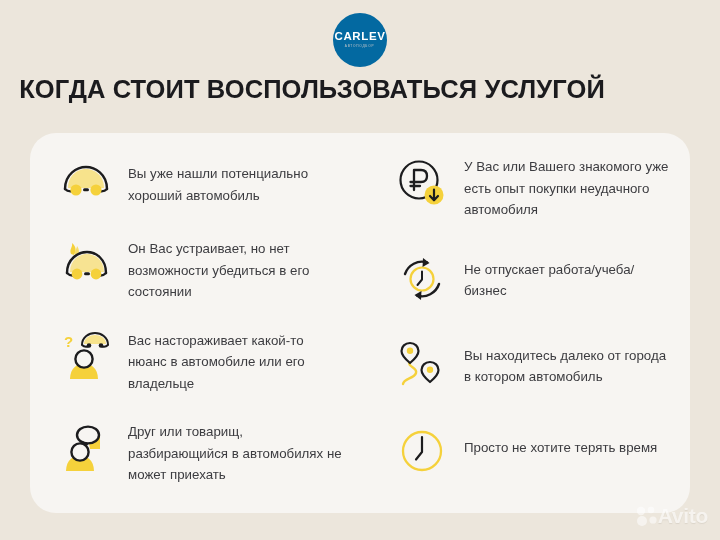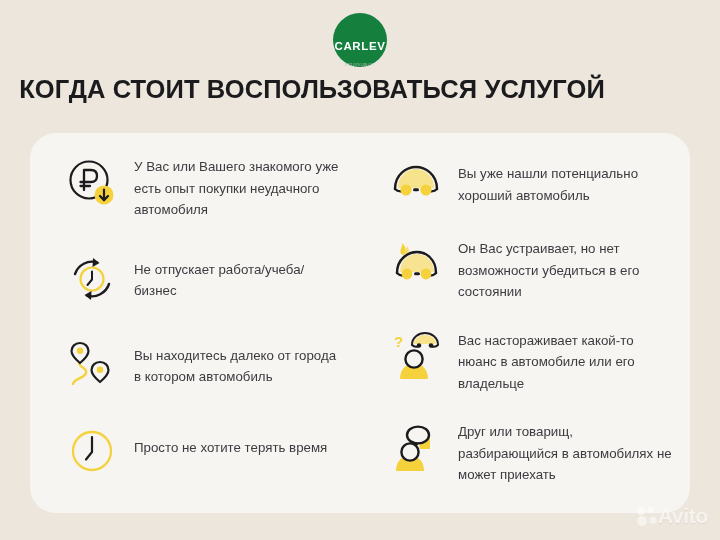--- a/index.html
+++ b/index.html
@@ -22,27 +22,26 @@
     top: 13px;
     left: 0;
     width: 720px;
     display: flex;
     justify-content: center;
   }
   .logo-badge {
     width: 54px;
     height: 54px;
     border-radius: 50%;
-    background: #15803d;
+    background: #0369a1;
     display: flex;
     flex-direction: column;
     align-items: center;
-    justify-content: flex-end;
+    justify-content: center;
     line-height: 1;
-    gap: 9px;
   }
   .logo-main {
     color: #FFFFFF;
     font-size: 11.5px;
     font-weight: bold;
     letter-spacing: 0.6px;
   }
   .logo-sub {
     color: #C9C9C9;
     font-size: 3.3px;
@@ -143,73 +142,20 @@
   <div class="logo-badge">
     <div class="logo-main">CARLEV</div>
     <div class="logo-sub">АВТОПОДБОР</div>
   </div>
 </div>
 
 <div class="page-title">КОГДА СТОИТ ВОСПОЛЬЗОВАТЬСЯ УСЛУГОЙ</div>
 
 <div class="card">
   <div class="columns">
-
-    <div class="col col-right">
-
-      <div class="item item-r1">
-        <div class="item-icon">
-          <svg width="52" height="52" viewBox="0 0 52 52">
-            <circle cx="23" cy="23" r="18.5" fill="none" stroke="#1C1C1E" stroke-width="2.2"></circle>
-            <path d="M18 33 L18 13 L25 13 C29 13, 31 15.5, 31 19 C31 22.5, 29 25, 25 25 L18 25 M14.5 25 L25 25 M14.5 29 L24 29" fill="none" stroke="#1C1C1E" stroke-width="2.3" stroke-linecap="round" stroke-linejoin="round"></path>
-            <circle cx="38" cy="38" r="9.5" fill="#F5D13B"></circle>
-            <path d="M38 32.5 L38 43 M34 39 L38 43.3 L42 39" fill="none" stroke="#1C1C1E" stroke-width="2.2" stroke-linecap="round" stroke-linejoin="round"></path>
-          </svg>
-        </div>
-        <div class="item-text">У Вас или Вашего знакомого уже есть опыт покупки неудачного автомобиля</div>
-      </div>
-
-      <div class="item item-r2">
-        <div class="item-icon">
-          <svg width="52" height="50" viewBox="0 0 52 50">
-            <circle cx="26" cy="25" r="11.5" fill="none" stroke="#F5D13B" stroke-width="2.2"></circle>
-            <path d="M26 17.5 L26 25.5 L21.5 31" fill="none" stroke="#1C1C1E" stroke-width="2" stroke-linecap="round" stroke-linejoin="round"></path>
-            <path d="M9 20 C12 11, 22 5.5, 31 8.5" fill="none" stroke="#1C1C1E" stroke-width="2.4" stroke-linecap="round"></path>
-            <path d="M27 4 L33.5 9 L26.5 13 Z" fill="#1C1C1E"></path>
-            <path d="M43 30 C40 39, 30 44.5, 21 41.5" fill="none" stroke="#1C1C1E" stroke-width="2.4" stroke-linecap="round"></path>
-            <path d="M25 46 L18.5 41 L25.5 37 Z" fill="#1C1C1E"></path>
-          </svg>
-        </div>
-        <div class="item-text">Не отпускает работа/учеба/ бизнес</div>
-      </div>
-
-      <div class="item item-r3">
-        <div class="item-icon">
-          <svg width="52" height="50" viewBox="0 0 52 50">
-            <path d="M14 21 C10 27, 22 27, 20 33 C18 39, 8 38, 7 44" fill="none" stroke="#F5D13B" stroke-width="2.4" stroke-linecap="round"></path>
-            <path d="M14 3 C19 3, 22.5 6.6, 22.5 11 C22.5 16, 14 23, 14 23 C14 23, 5.5 16, 5.5 11 C5.5 6.6, 9 3, 14 3 Z" fill="#F7F5F2" stroke="#1C1C1E" stroke-width="2.2" stroke-linejoin="round"></path>
-            <circle cx="14" cy="10.7" r="3.2" fill="#F5D13B"></circle>
-            <path d="M34 22 C39 22, 42.5 25.6, 42.5 30 C42.5 35, 34 42, 34 42 C34 42, 25.5 35, 25.5 30 C25.5 25.6, 29 22, 34 22 Z" fill="#F7F5F2" stroke="#1C1C1E" stroke-width="2.2" stroke-linejoin="round"></path>
-            <circle cx="34" cy="29.7" r="3.2" fill="#F5D13B"></circle>
-          </svg>
-        </div>
-        <div class="item-text">Вы находитесь далеко от города в котором автомобиль</div>
-      </div>
-
-      <div class="item item-r4">
-        <div class="item-icon">
-          <svg width="52" height="52" viewBox="0 0 52 52">
-            <circle cx="26" cy="26" r="19" fill="none" stroke="#F5D13B" stroke-width="2.3"></circle>
-            <path d="M26 12 L26 27 L20 34.5" fill="none" stroke="#1C1C1E" stroke-width="2.2" stroke-linecap="round" stroke-linejoin="round"></path>
-          </svg>
-        </div>
-        <div class="item-text">Просто не хотите терять время</div>
-      </div>
-
-    </div>
 
     <div class="col col-left">
 
       <div class="item item-r1">
         <div class="item-icon">
           <svg width="52" height="40" viewBox="0 0 52 40">
             <path d="M8 25 C8 12, 18 6, 26 6 C34 6, 44 12, 44 25" fill="#F7DC6A" opacity="0.75"></path>
             <path d="M5 26 C5 11, 17 4, 26 4 C35 4, 47 11, 47 26" fill="none" stroke="#1C1C1E" stroke-width="2.4" stroke-linecap="round"></path>
             <path d="M5 26 C8 29, 13 29, 16 27" fill="none" stroke="#1C1C1E" stroke-width="2.4" stroke-linecap="round"></path>
             <path d="M47 26 C44 29, 39 29, 36 27" fill="none" stroke="#1C1C1E" stroke-width="2.4" stroke-linecap="round"></path>
@@ -262,20 +208,73 @@
             <ellipse cx="28" cy="12" rx="11" ry="8.4" fill="#F7F5F2" stroke="#1C1C1E" stroke-width="2.4"></ellipse>
             <path d="M22 19 L19 26 L27 21 Z" fill="#F7F5F2" stroke="#1C1C1E" stroke-width="2.2" stroke-linejoin="round"></path>
             <path d="M6 48 C6 37, 14 32, 20 32 C26 32, 34 37, 34 48 Z" fill="#F5D13B"></path>
             <circle cx="20" cy="29" r="8.6" fill="#F7F5F2" stroke="#1C1C1E" stroke-width="2.4"></circle>
           </svg>
         </div>
         <div class="item-text">Друг или товарищ, разбирающийся в автомобилях не может приехать</div>
       </div>
 
     </div>
+
+    <div class="col col-right">
+
+      <div class="item item-r1">
+        <div class="item-icon">
+          <svg width="52" height="52" viewBox="0 0 52 52">
+            <circle cx="23" cy="23" r="18.5" fill="none" stroke="#1C1C1E" stroke-width="2.2"></circle>
+            <path d="M18 33 L18 13 L25 13 C29 13, 31 15.5, 31 19 C31 22.5, 29 25, 25 25 L18 25 M14.5 25 L25 25 M14.5 29 L24 29" fill="none" stroke="#1C1C1E" stroke-width="2.3" stroke-linecap="round" stroke-linejoin="round"></path>
+            <circle cx="38" cy="38" r="9.5" fill="#F5D13B"></circle>
+            <path d="M38 32.5 L38 43 M34 39 L38 43.3 L42 39" fill="none" stroke="#1C1C1E" stroke-width="2.2" stroke-linecap="round" stroke-linejoin="round"></path>
+          </svg>
+        </div>
+        <div class="item-text">У Вас или Вашего знакомого уже есть опыт покупки неудачного автомобиля</div>
+      </div>
+
+      <div class="item item-r2">
+        <div class="item-icon">
+          <svg width="52" height="50" viewBox="0 0 52 50">
+            <circle cx="26" cy="25" r="11.5" fill="none" stroke="#F5D13B" stroke-width="2.2"></circle>
+            <path d="M26 17.5 L26 25.5 L21.5 31" fill="none" stroke="#1C1C1E" stroke-width="2" stroke-linecap="round" stroke-linejoin="round"></path>
+            <path d="M9 20 C12 11, 22 5.5, 31 8.5" fill="none" stroke="#1C1C1E" stroke-width="2.4" stroke-linecap="round"></path>
+            <path d="M27 4 L33.5 9 L26.5 13 Z" fill="#1C1C1E"></path>
+            <path d="M43 30 C40 39, 30 44.5, 21 41.5" fill="none" stroke="#1C1C1E" stroke-width="2.4" stroke-linecap="round"></path>
+            <path d="M25 46 L18.5 41 L25.5 37 Z" fill="#1C1C1E"></path>
+          </svg>
+        </div>
+        <div class="item-text">Не отпускает работа/учеба/ бизнес</div>
+      </div>
+
+      <div class="item item-r3">
+        <div class="item-icon">
+          <svg width="52" height="50" viewBox="0 0 52 50">
+            <path d="M14 21 C10 27, 22 27, 20 33 C18 39, 8 38, 7 44" fill="none" stroke="#F5D13B" stroke-width="2.4" stroke-linecap="round"></path>
+            <path d="M14 3 C19 3, 22.5 6.6, 22.5 11 C22.5 16, 14 23, 14 23 C14 23, 5.5 16, 5.5 11 C5.5 6.6, 9 3, 14 3 Z" fill="#F7F5F2" stroke="#1C1C1E" stroke-width="2.2" stroke-linejoin="round"></path>
+            <circle cx="14" cy="10.7" r="3.2" fill="#F5D13B"></circle>
+            <path d="M34 22 C39 22, 42.5 25.6, 42.5 30 C42.5 35, 34 42, 34 42 C34 42, 25.5 35, 25.5 30 C25.5 25.6, 29 22, 34 22 Z" fill="#F7F5F2" stroke="#1C1C1E" stroke-width="2.2" stroke-linejoin="round"></path>
+            <circle cx="34" cy="29.7" r="3.2" fill="#F5D13B"></circle>
+          </svg>
+        </div>
+        <div class="item-text">Вы находитесь далеко от города в котором автомобиль</div>
+      </div>
+
+      <div class="item item-r4">
+        <div class="item-icon">
+          <svg width="52" height="52" viewBox="0 0 52 52">
+            <circle cx="26" cy="26" r="19" fill="none" stroke="#F5D13B" stroke-width="2.3"></circle>
+            <path d="M26 12 L26 27 L20 34.5" fill="none" stroke="#1C1C1E" stroke-width="2.2" stroke-linecap="round" stroke-linejoin="round"></path>
+          </svg>
+        </div>
+        <div class="item-text">Просто не хотите терять время</div>
+      </div>
+
+    </div>
   </div>
 </div>
 
 <div class="watermark">
   <svg width="22" height="20" viewBox="0 0 22 20">
     <circle cx="5" cy="5" r="4.2" fill="#FFFFFF"></circle>
     <circle cx="15" cy="4" r="3.2" fill="#FFFFFF"></circle>
     <circle cx="6" cy="15" r="5" fill="#FFFFFF"></circle>
     <circle cx="17" cy="14" r="3.6" fill="#FFFFFF"></circle>
   </svg>

